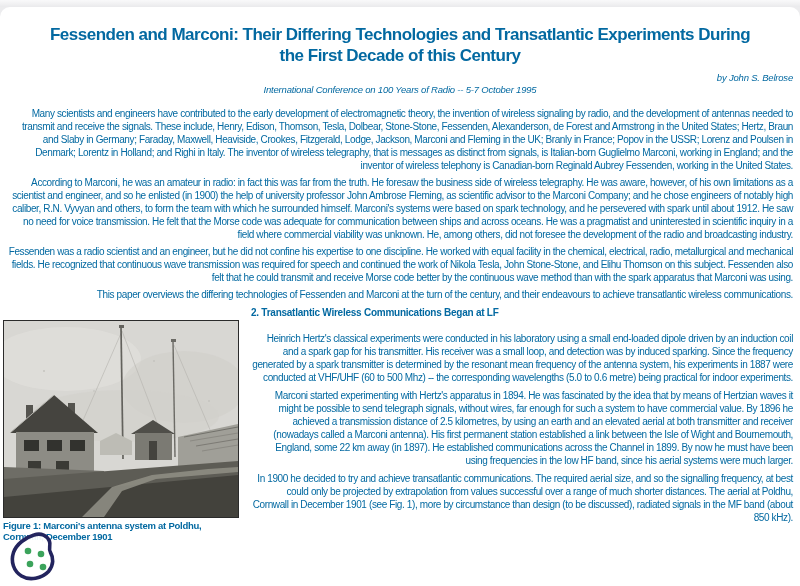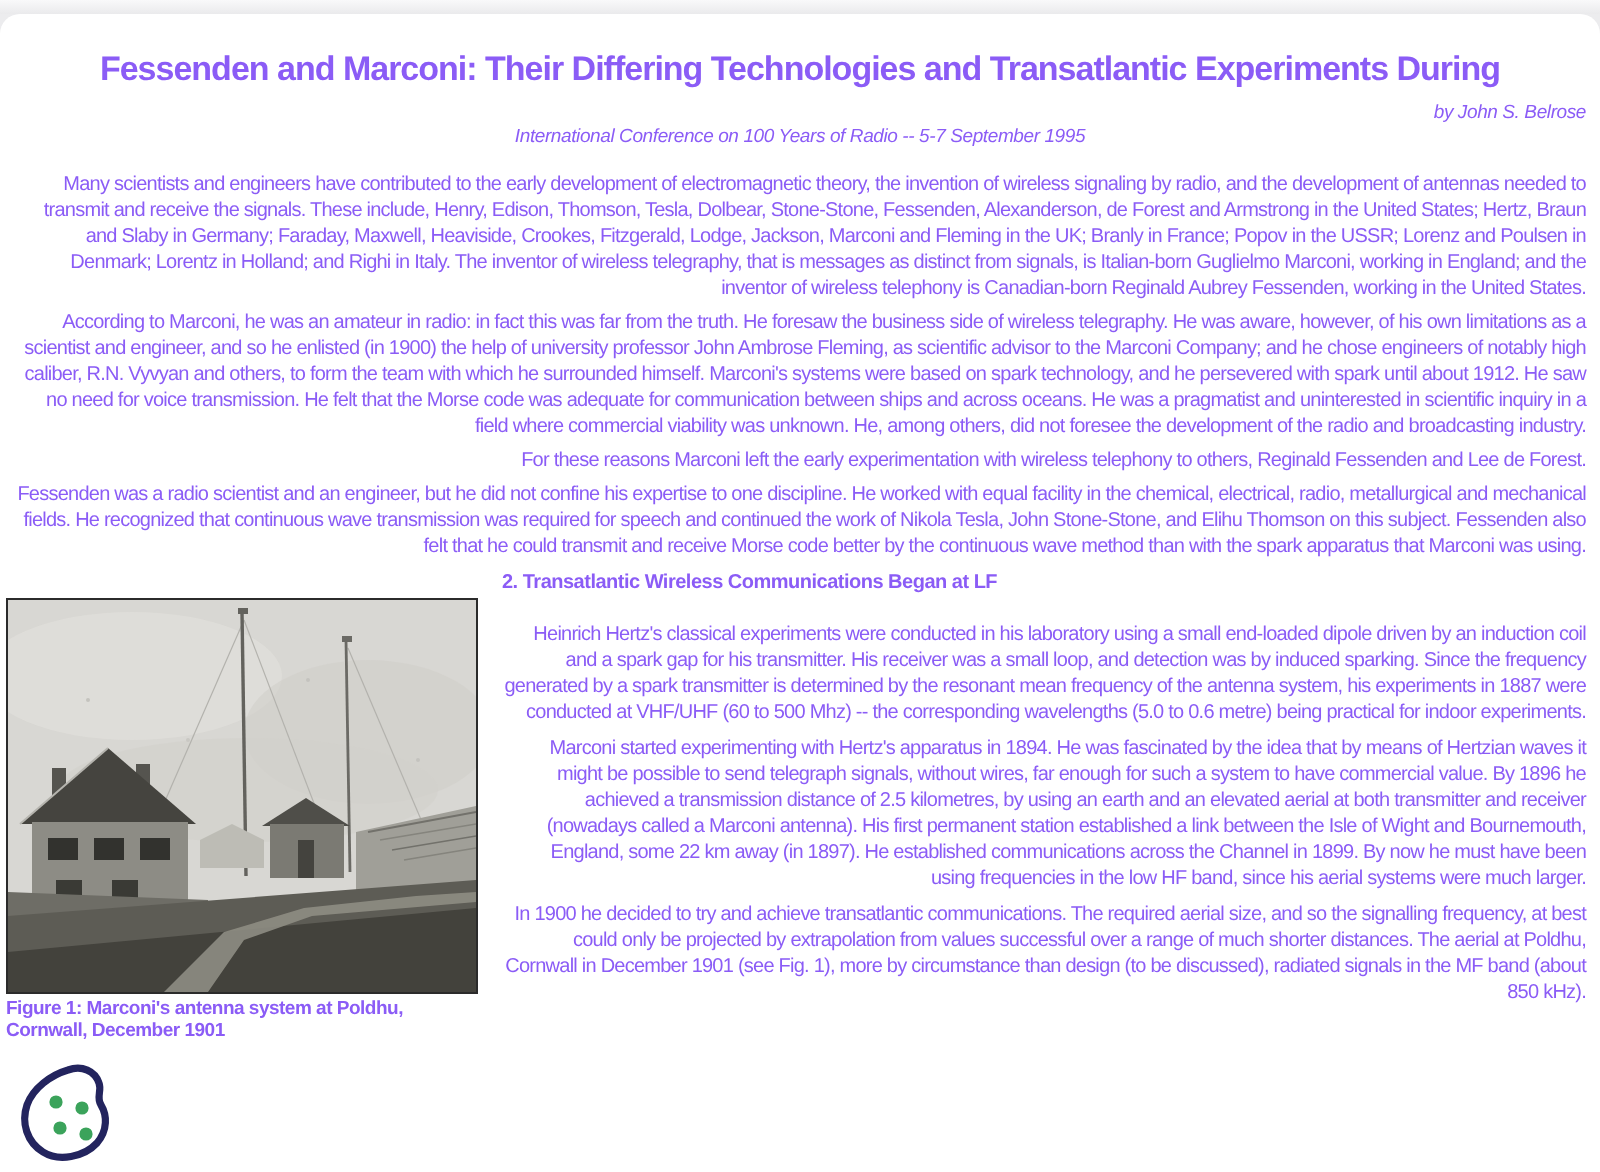--- a/index.html
+++ b/index.html
@@ -1,20 +1,20 @@
 <!DOCTYPE html>
 <html><head>
 <meta charset="utf-8">
 <style>
   html,body { margin:0; padding:0; background:#e9e9eb; }
   .screen {
     position:relative; width:800px; height:586px; overflow:hidden;
     background:#ececee;
     font-family:"Liberation Sans", sans-serif;
-    color:#8b5cf6;
+    color:#0369a1;
   }
   .topbar {
     height:7px; width:800px;
     background:linear-gradient(#f9f9fa,#eaeaec);
   }
   .page {
     position:relative;
     width:786px; height:579px;
     padding:0 7px;
     background:#ffffff;
@@ -54,28 +54,29 @@
 </head>
 <body>
 
 <div class="screen">
   <div class="topbar"></div>
 
   <div class="page">
 
     <div class="title">
       <div>Fessenden and Marconi: Their Differing Technologies and Transatlantic Experiments During</div>
+      <div>the First Decade of this Century</div>
     </div>
     <div class="byline">by John S. Belrose</div>
-    <div class="confline">International Conference on 100 Years of Radio -- 5-7 September 1995</div>
+    <div class="confline">International Conference on 100 Years of Radio -- 5-7 October 1995</div>
 
     <p class="bodytext first">Many scientists and engineers have contributed to the early development of electromagnetic theory, the invention of wireless signaling by radio, and the development of antennas needed to transmit and receive the signals. These include, Henry, Edison, Thomson, Tesla, Dolbear, Stone-Stone, Fessenden, Alexanderson, de Forest and Armstrong in the United States; Hertz, Braun and Slaby in Germany; Faraday, Maxwell, Heaviside, Crookes, Fitzgerald, Lodge, Jackson, Marconi and Fleming in the UK; Branly in France; Popov in the USSR; Lorenz and Poulsen in Denmark; Lorentz in Holland; and Righi in Italy. The inventor of wireless telegraphy, that is messages as distinct from signals, is Italian-born Guglielmo Marconi, working in England; and the inventor of wireless telephony is Canadian-born Reginald Aubrey Fessenden, working in the United States.</p>
     <p class="bodytext">According to Marconi, he was an amateur in radio: in fact this was far from the truth. He foresaw the business side of wireless telegraphy. He was aware, however, of his own limitations as a scientist and engineer, and so he enlisted (in 1900) the help of university professor John Ambrose Fleming, as scientific advisor to the Marconi Company; and he chose engineers of notably high caliber, R.N. Vyvyan and others, to form the team with which he surrounded himself. Marconi's systems were based on spark technology, and he persevered with spark until about 1912. He saw no need for voice transmission. He felt that the Morse code was adequate for communication between ships and across oceans. He was a pragmatist and uninterested in scientific inquiry in a field where commercial viability was unknown. He, among others, did not foresee the development of the radio and broadcasting industry.</p>
-    <p class="bodytext">For these reasons Marconi left the early experimentation with wireless telephony to others, Reginald Fessenden and Lee de Forest.</p>
     <p class="bodytext">Fessenden was a radio scientist and an engineer, but he did not confine his expertise to one discipline. He worked with equal facility in the chemical, electrical, radio, metallurgical and mechanical fields. He recognized that continuous wave transmission was required for speech and continued the work of Nikola Tesla, John Stone-Stone, and Elihu Thomson on this subject. Fessenden also felt that he could transmit and receive Morse code better by the continuous wave method than with the spark apparatus that Marconi was using.</p>
+    <p class="bodytext">This paper overviews the differing technologies of Fessenden and Marconi at the turn of the century, and their endeavours to achieve transatlantic wireless communications.</p>
 
     <div class="section2">
 
       <div class="fig-col">
         <div class="photo-frame">
           
           <svg viewBox="0 0 234 196" width="234" height="196">
             <rect width="234" height="196" fill="#d8d7d3"></rect>
             <ellipse cx="62" cy="38" rx="75" ry="32" fill="#e1e0dc" opacity="0.7"></ellipse>
             <ellipse cx="180" cy="66" rx="62" ry="36" fill="#cfcec9" opacity="0.55"></ellipse>

